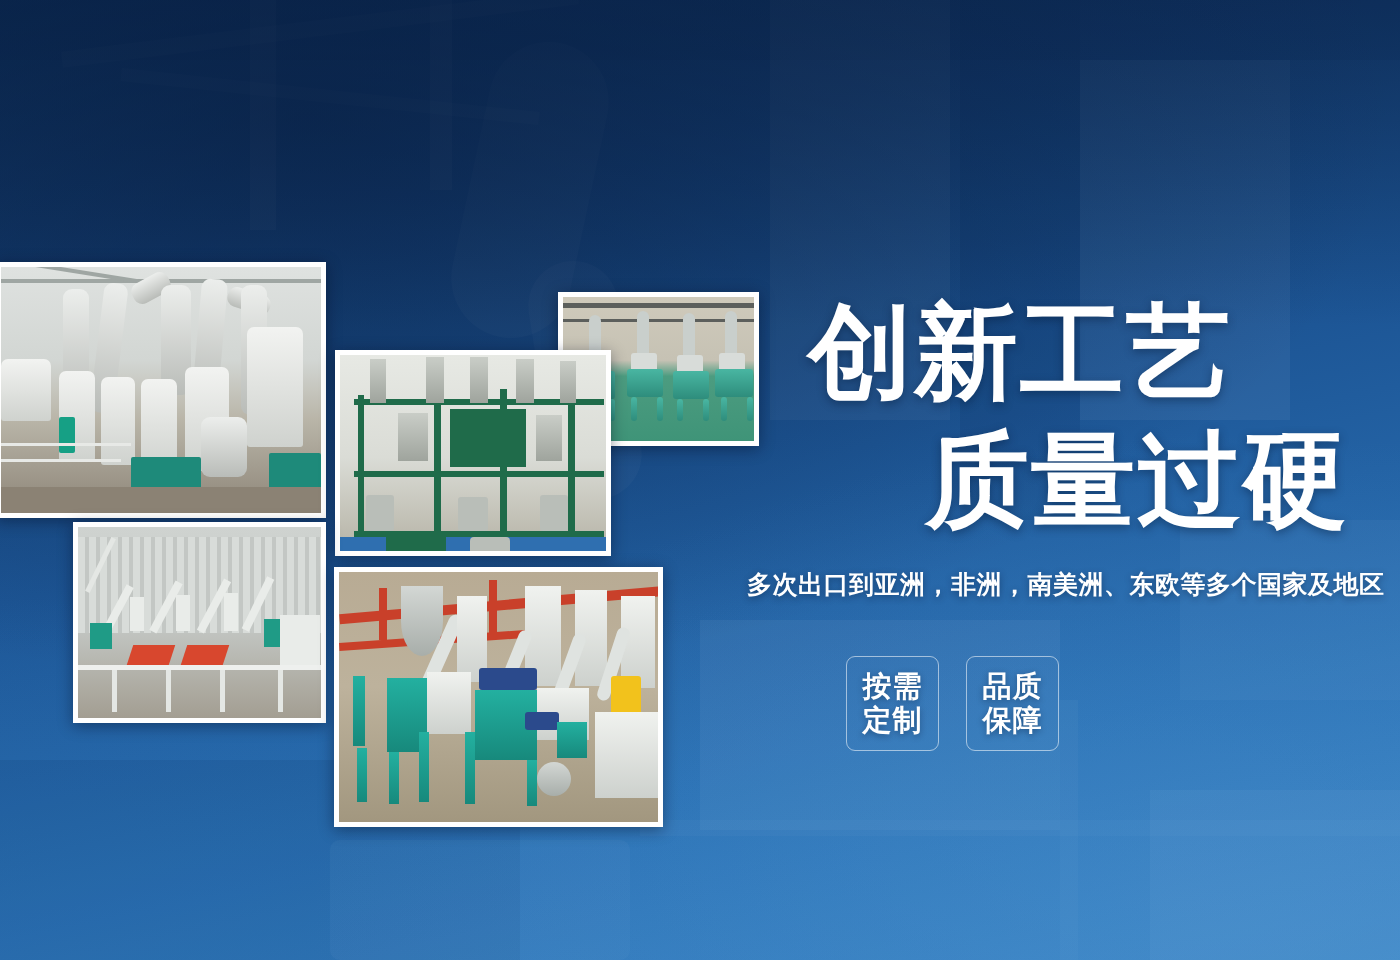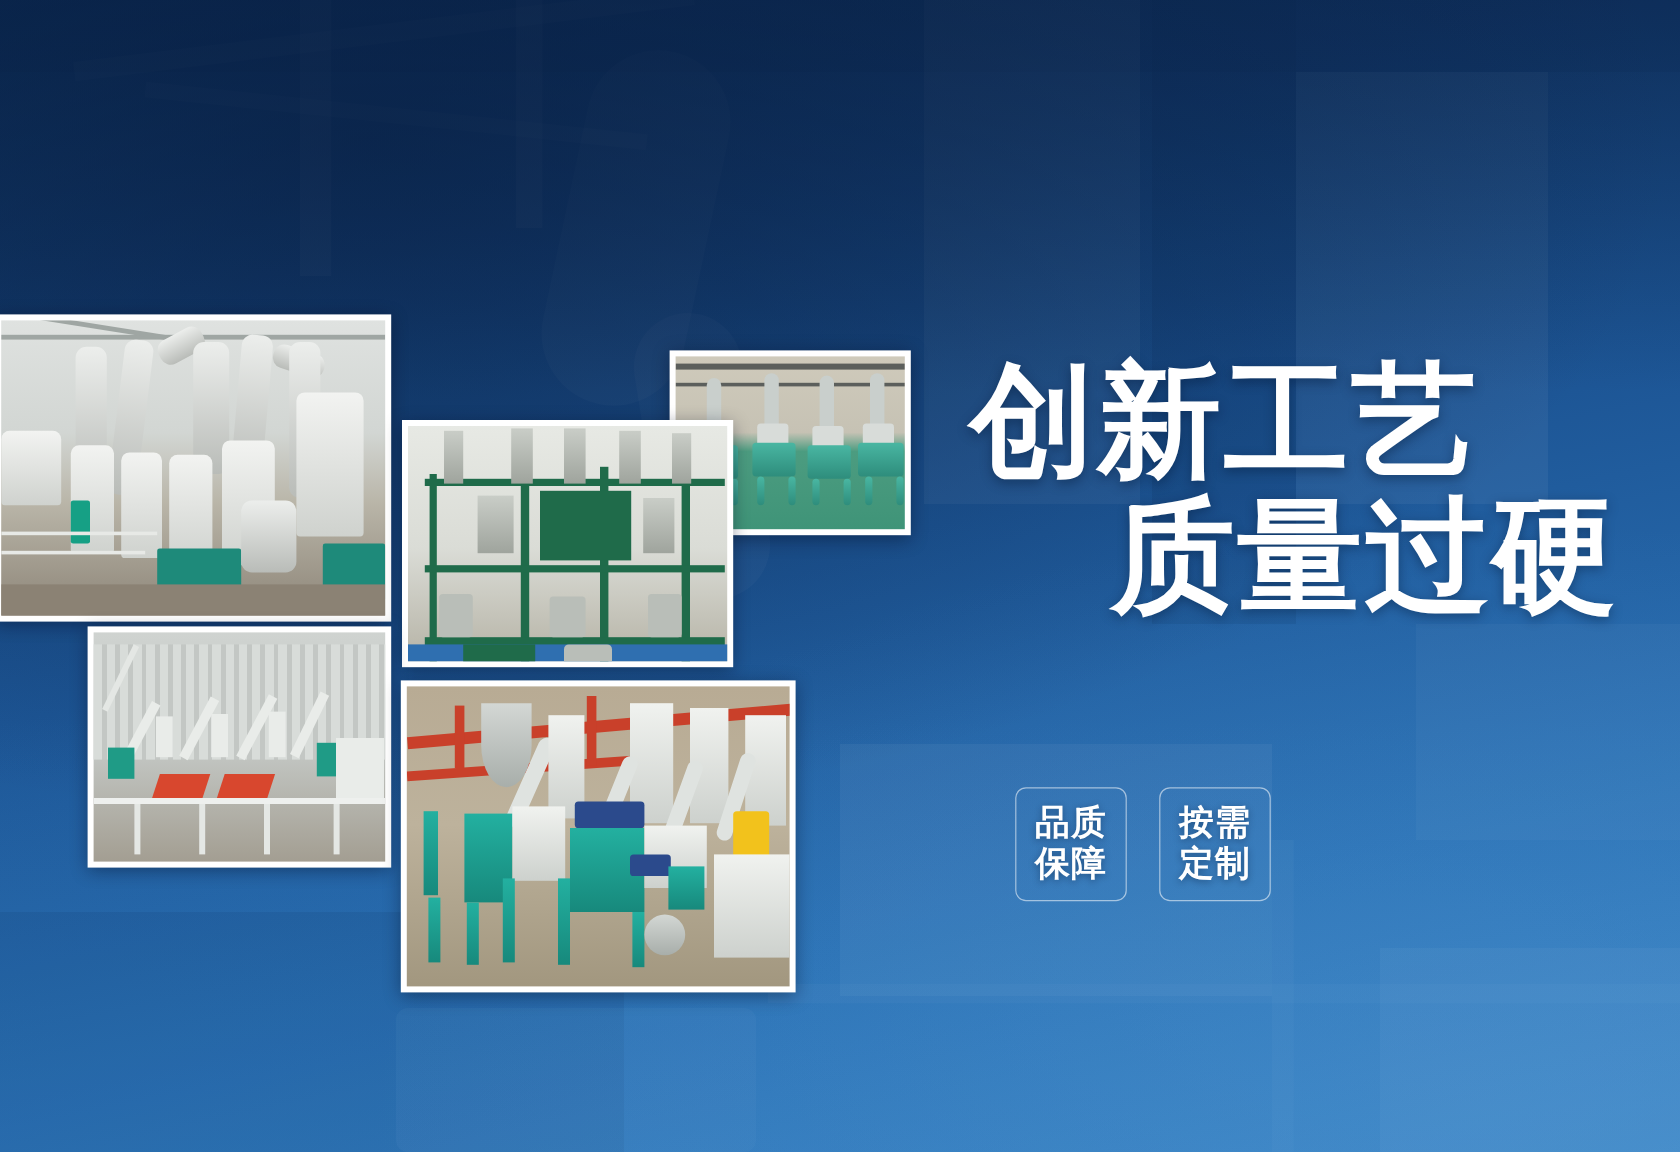--- a/index.html
+++ b/index.html
@@ -90,21 +90,21 @@
     position:absolute;
     color:#fff;
     font-weight:700;
     font-size:104px;
     line-height:1;
     letter-spacing:2px;
     white-space:nowrap;
     text-shadow:0 3px 10px rgba(3,20,48,.40);
   }
   #headline-1{left:808px;top:300px;}
-  #headline-2{left:925px;top:412px;text-align:center;}
+  #headline-2{left:925px;top:428px;text-align:center;}
 
   .subtitle{
     position:absolute;left:747px;top:568px;
     color:#fff;font-weight:700;font-size:25px;
     letter-spacing:.5px;white-space:nowrap;
     text-shadow:0 2px 7px rgba(3,20,48,.45);
   }
 
   .badges{position:absolute;left:846px;top:656px;display:flex;gap:27px;}
   .badge{
@@ -279,26 +279,27 @@
       <div class="tm" style="left:188px;top:188px;width:10px;height:46px;"></div>
       <div class="tm" style="left:218px;top:150px;width:30px;height:36px;"></div>
       <div class="cyc" style="left:198px;top:190px;width:34px;height:34px;border-radius:50%;"></div>
     </div>
   </div>
 
   <div class="copy">
     <div class="headline" id="headline-1">创新工艺</div>
     <div class="headline" id="headline-2">质量过硬</div>
 
+    <div class="subtitle">多次出口到亚洲，非洲，南美洲、东欧等多个国家及地区</div>
 
     <div class="badges">
+      <div class="badge">
+        <span>按需</span>
+        <span>定制</span>
+      </div>
       <div class="badge">
         <span>品质</span>
         <span>保障</span>
       </div>
-      <div class="badge">
-        <span>按需</span>
-        <span>定制</span>
-      </div>
     </div>
   </div>
 
 </div>
 
 </body></html>

